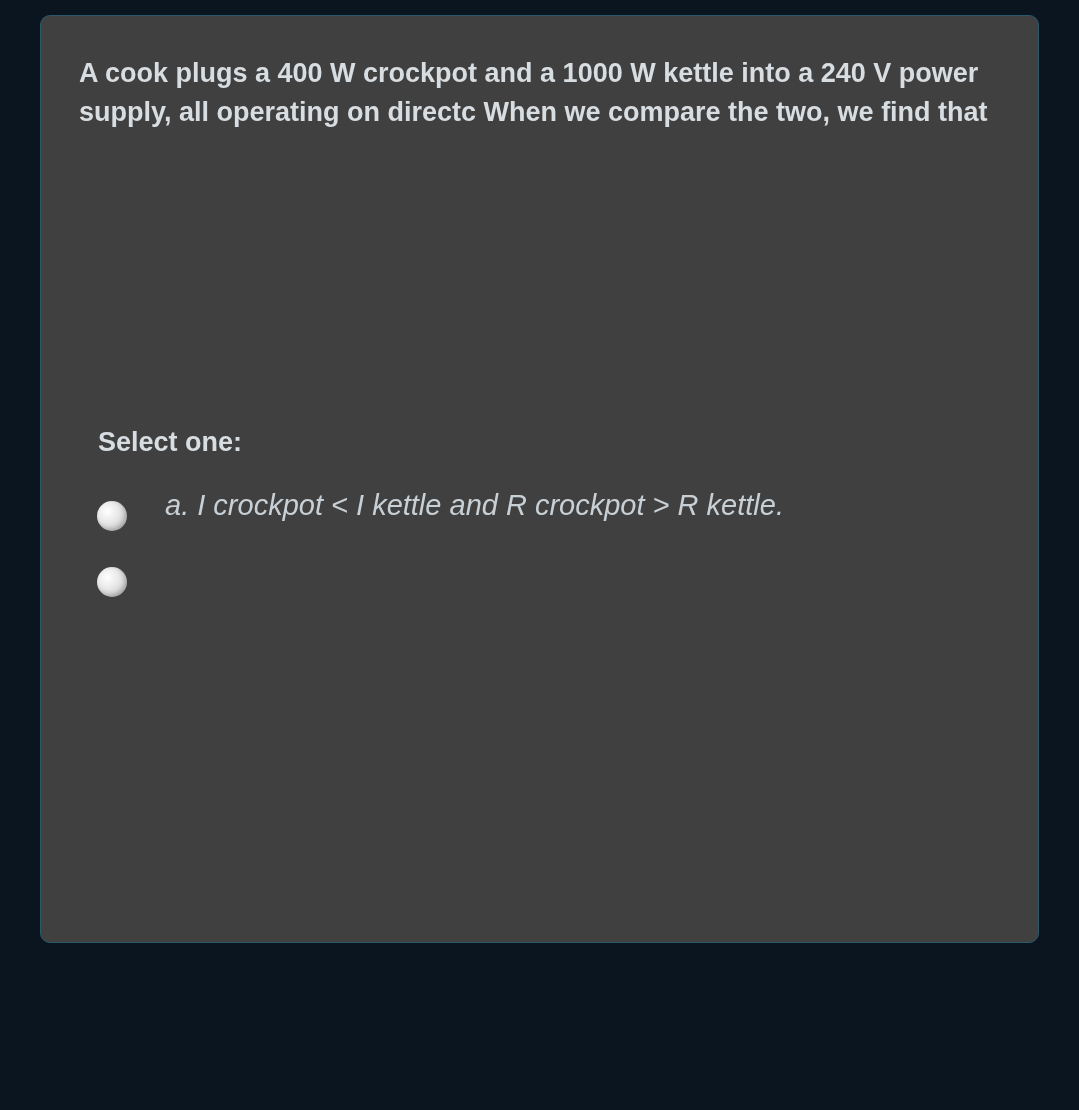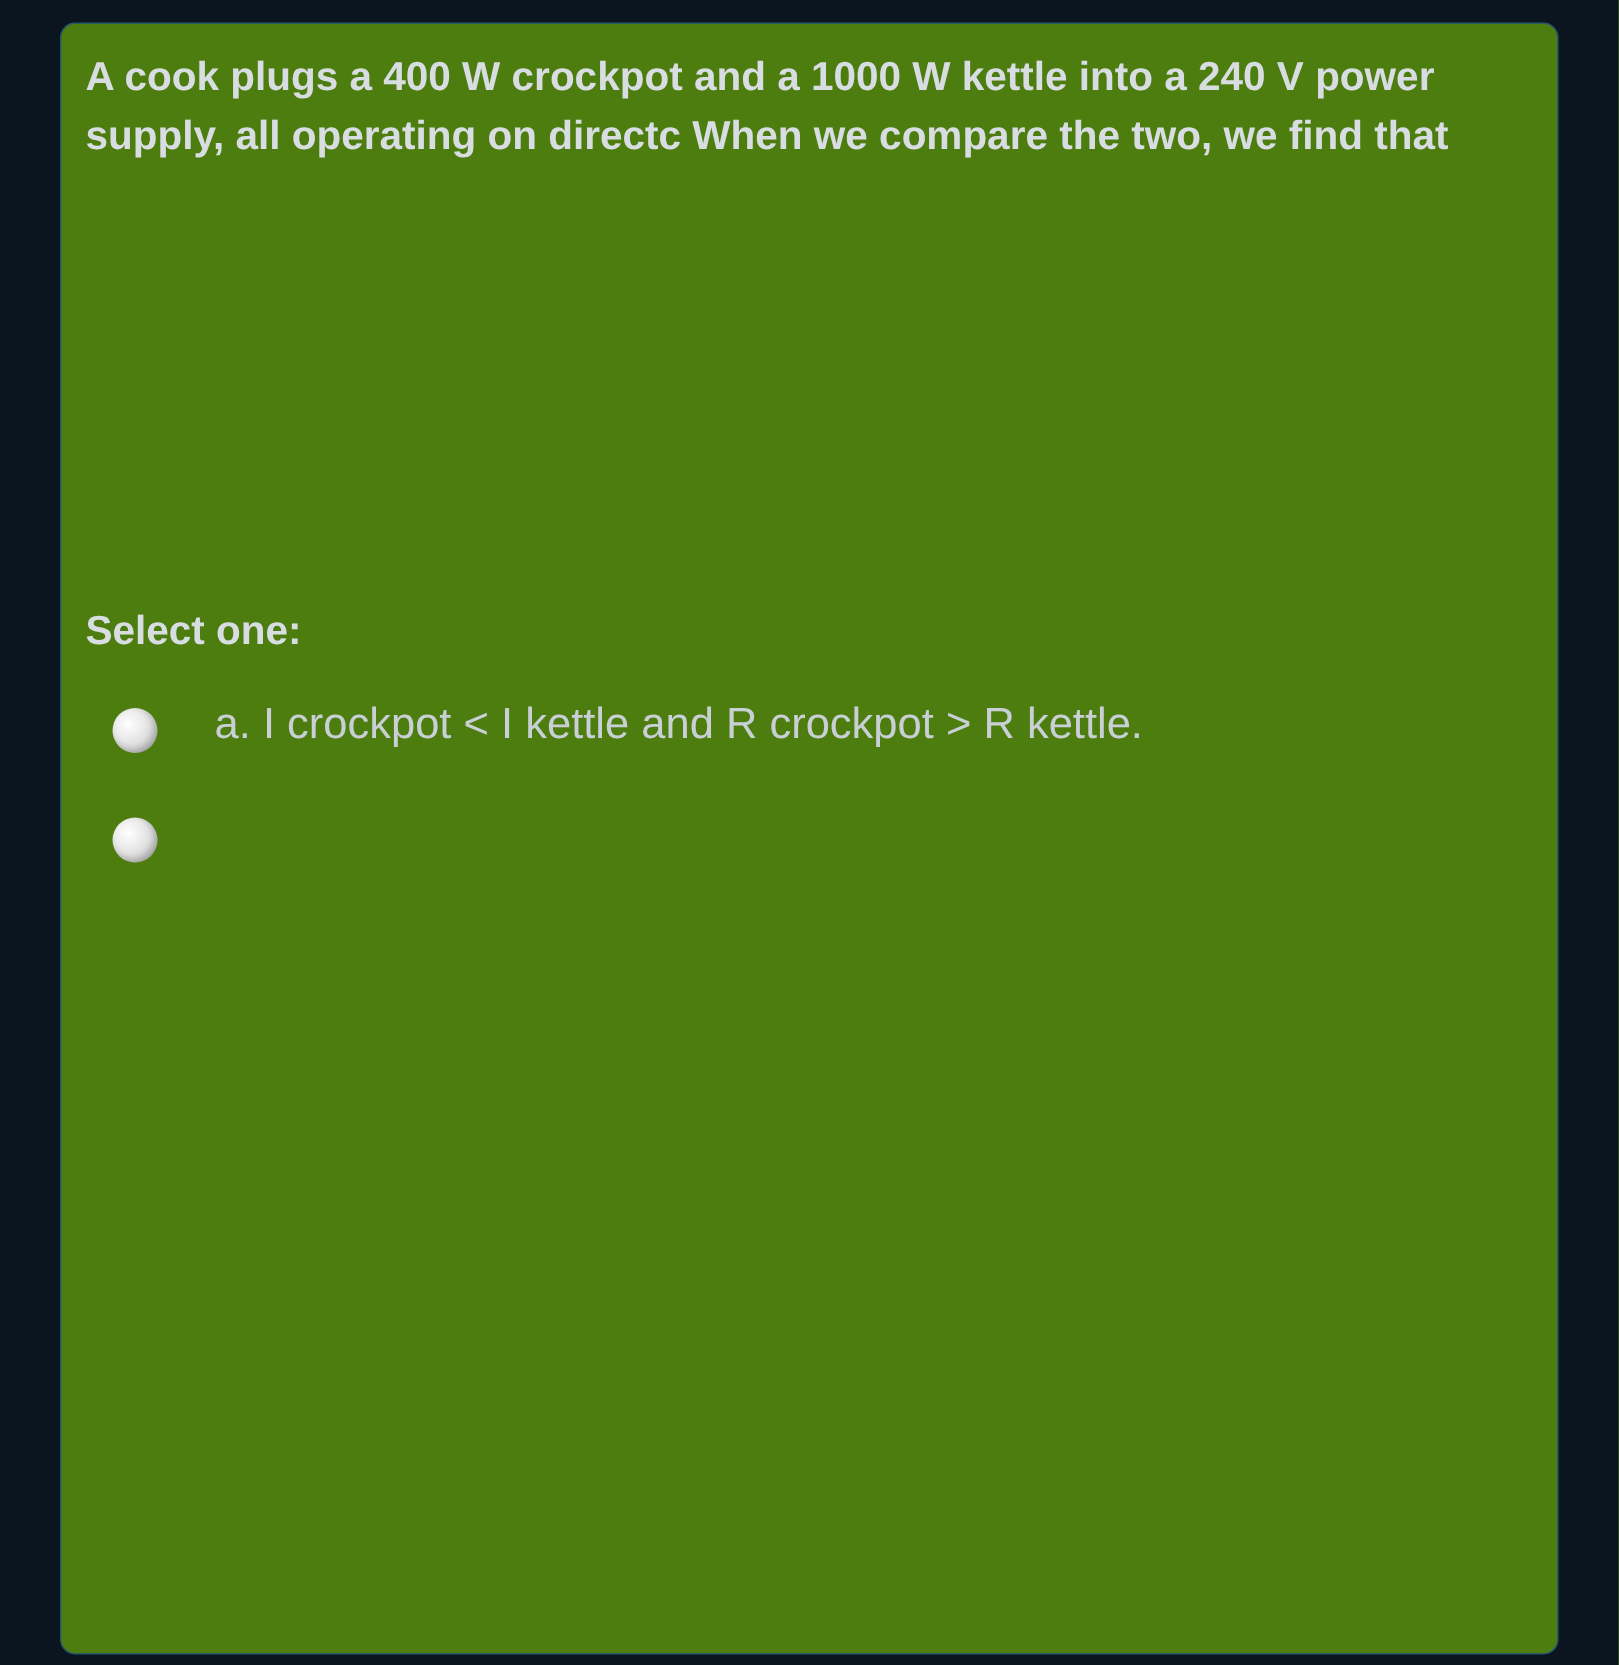--- a/index.html
+++ b/index.html
@@ -10,42 +10,44 @@
     body {
       background-color: #0a1520;
       font-family: Arial, Helvetica, sans-serif;
       width: 1079px;
       height: 1110px;
       padding: 15px 40px;
     }
     .question-card {
       border: 1px solid #2a5a6a;
       border-radius: 10px;
-      padding: 16px;
-      background-color: #4d7c0f;
-      height: 1088px;
+      padding: 38px;
+      background-color: #404040;
+      height: 928px;
     }
     .question-text {
       color: #d8dde2;
       font-size: 27px;
       font-weight: bold;
       line-height: 1.45;
       margin-bottom: 295px;
     }
     .select-one {
       color: #d8dde2;
       font-size: 27px;
       font-weight: bold;
       margin-bottom: 22px;
+      margin-left: 19px;
     }
     .option-row {
       display: flex;
-      align-items: center;
+      align-items: flex-end;
       margin-bottom: 30px;
       padding-left: 18px;
+      font-style: italic;
     }
     .radio-circle {
       width: 30px;
       height: 30px;
       border-radius: 50%;
       background: radial-gradient(circle at 35% 35%, #ffffff 0%, #e8e8e8 40%, #b8b8b8 100%);
       flex-shrink: 0;
       margin-top: 6px;
       margin-right: 38px;
       box-shadow: inset -2px -2px 4px rgba(0,0,0,0.2);

